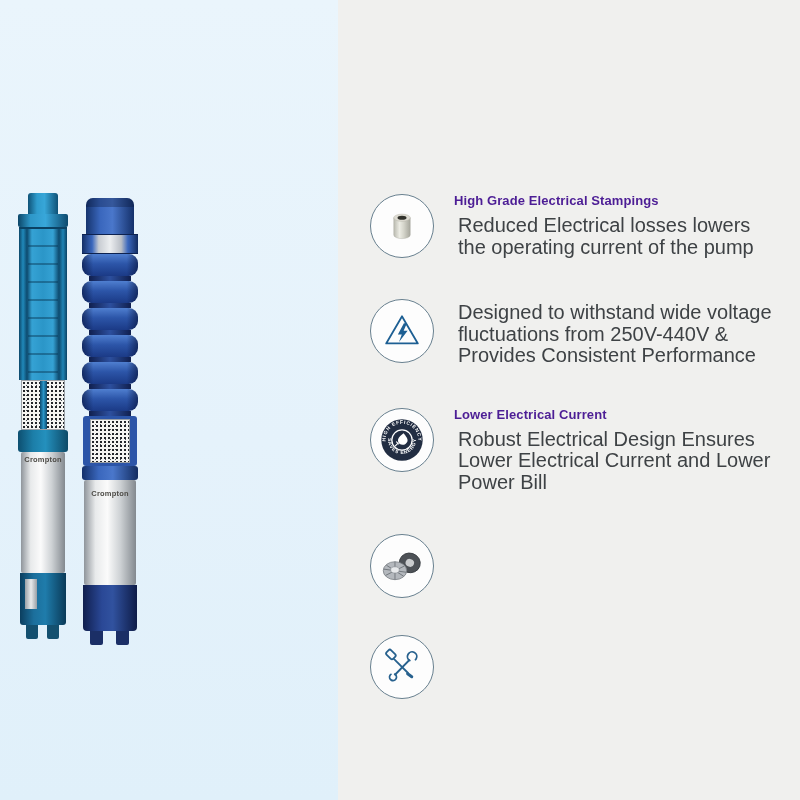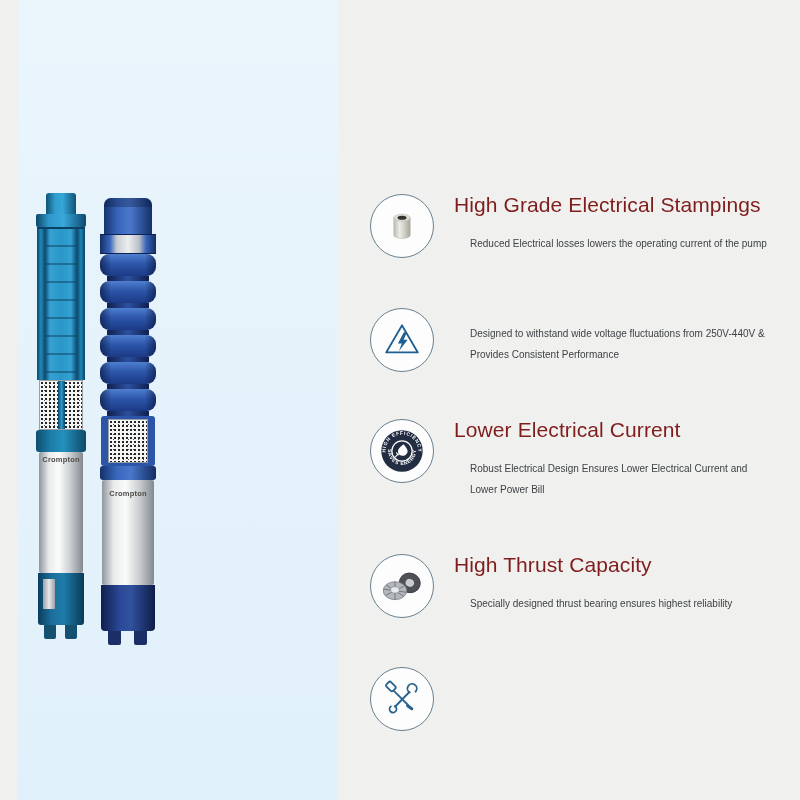--- a/index.html
+++ b/index.html
@@ -1,34 +1,34 @@
 <!DOCTYPE html>
 <html><head>
 <meta charset="utf-8">
 <style>
   html,body{margin:0;padding:0;width:800px;height:800px;overflow:hidden;
     font-family:"Liberation Sans",sans-serif;background:#f0f0ee;}
   .stage{position:relative;width:800px;height:800px;}
 
   
-  .left-panel{position:absolute;left:18px;top:0;width:338px;height:800px;
+  .left-panel{position:absolute;left:0;top:0;width:338px;height:800px;
     background:linear-gradient(180deg,#eaf5fc 0%,#e5f2fb 55%,#e0f0fa 100%);}
   .right-panel{position:absolute;left:338px;top:0;width:462px;height:800px;
     background:#f0f0ee;}
 
   
   .features{position:absolute;left:370px;top:192px;width:414px;}
   .feature-row{display:flex;align-items:flex-start;margin-bottom:35px;}
   .icon-circle{flex:0 0 64px;width:64px;height:64px;border-radius:50%;
     background:#fdfdfd;border:1.6px solid #68808f;box-sizing:border-box;
     display:flex;align-items:center;justify-content:center;margin-top:2px;
     box-shadow:0 0 0 1px rgba(255,255,255,.6) inset;}
   .feature-text{margin-left:20px;padding-top:1px;}
-  .feature-title{margin:0 0 7px 0;font-size:21px;font-weight:normal;color:#7f1d1d;letter-spacing:.1px;}
-  .feature-desc{margin:16px;font-size:10px;line-height:21.5px;color:#3e4245;max-width:332px;}
+  .feature-title{margin:0 0 7px 0;font-size:13px;font-weight:bold;color:#4c1d95;letter-spacing:.1px;}
+  .feature-desc{margin:4px;font-size:20px;line-height:21.5px;color:#3e4245;max-width:332px;}
 
   
   .pump{position:absolute;}
   .pump *{position:absolute;box-sizing:border-box;}
   .brand-label{position:static;display:block;text-align:center;
     font-size:7.5px;font-weight:bold;color:#4c4а45;color:#4c4a45;letter-spacing:.2px;
     font-family:"Liberation Sans",sans-serif;}
   .mesh{background-color:#f5f5f2;
     background-image:radial-gradient(#22252a .8px,transparent .95px),
                      radial-gradient(#4a4f57 .8px,transparent .95px);
@@ -223,24 +223,20 @@
             <ellipse cx="42" cy="28" rx="13.5" ry="12.5" fill="none" stroke="#31353a" stroke-width="1"></ellipse>
             <ellipse cx="42" cy="28" rx="5.5" ry="5" fill="#caccce"></ellipse>
           </g>
           <g>
             <ellipse cx="23" cy="38" rx="15" ry="11.5" fill="#b4b8bd" stroke="#777c82" stroke-width="1"></ellipse>
             <path d="M23 26.5 L23 49.5 M8.5 36 L37.5 40 M11 44 L35 32 M12 31 L34 45" stroke="#70757b" stroke-width="1.2" fill="none"></path>
             <ellipse cx="23" cy="37" rx="5.5" ry="4" fill="#e8eaec" stroke="#8a8f95" stroke-width=".8"></ellipse>
           </g>
         </svg>
       </div>
-      <div class="feature-text">
-        <h3 class="feature-title">High Thrust Capacity</h3>
-        <p class="feature-desc">Specially designed thrust bearing ensures highest reliability</p>
-      </div>
     </div>
 
     <div class="feature-row">
       <div class="icon-circle">
         <svg viewBox="0 0 64 64" width="48" height="48" fill="none" stroke="#27618e" stroke-width="2.4" stroke-linecap="round" stroke-linejoin="round">
           <rect x="11" y="11" width="12.5" height="8.5" rx="2.6" transform="rotate(45 17.2 15.2)"></rect>
           <path d="M21.5 21.5 L40 40"></path>
           <path d="M39.5 41 l5.5 4" stroke-width="4"></path>
           <circle cx="45.5" cy="18" r="6.2" stroke-dasharray="30 9" transform="rotate(120 45.5 18)"></circle>
           <path d="M41.5 23 L23 42"></path>

